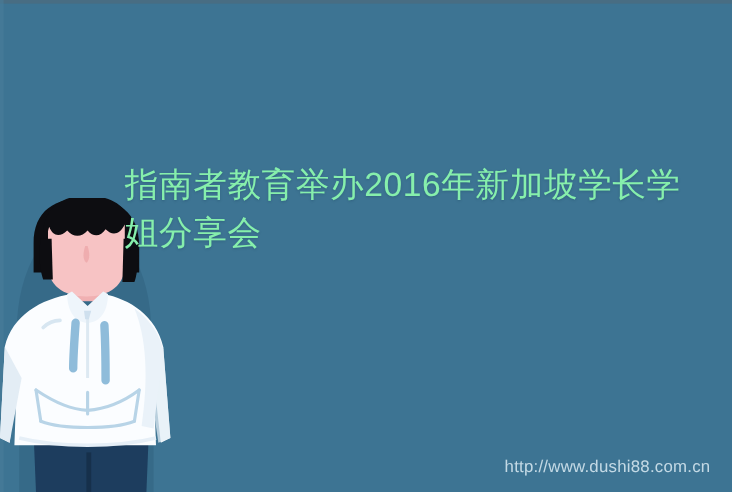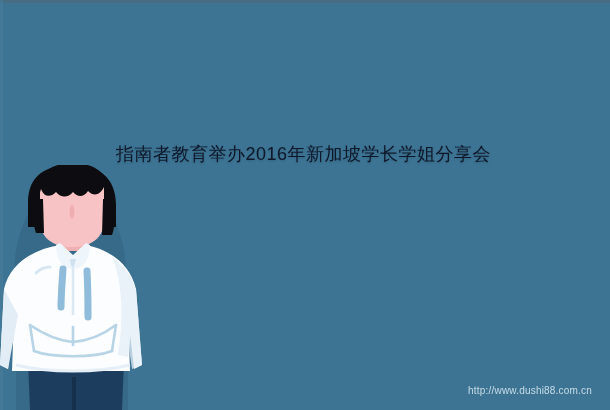--- a/index.html
+++ b/index.html
@@ -38,36 +38,35 @@
     background: #4a7d99;
     opacity: .6;
   }
 
   
   #headline {
     position: absolute;
     left: 104px;
     top: 134px;
     width: 480px;
-    color: #0f172a;
-    font-size: 18px;
+    color: #86efac;
+    font-size: 28px;
     line-height: 40px;
     letter-spacing: .5px;
     white-space: pre-line;
     text-shadow: 0 1px 2px rgba(16,50,70,.25);
-    margin-left: 12px;
   }
 
   
   #watermark {
     position: absolute;
     right: 18px;
     bottom: 14px;
     color: #cfe2ec;
-    font-size: 10px;
+    font-size: 14px;
     letter-spacing: .2px;
     opacity: .92;
   }
 
   
   #figure {
     position: absolute;
     left: 0;
     bottom: 0;
     width: 170px;

